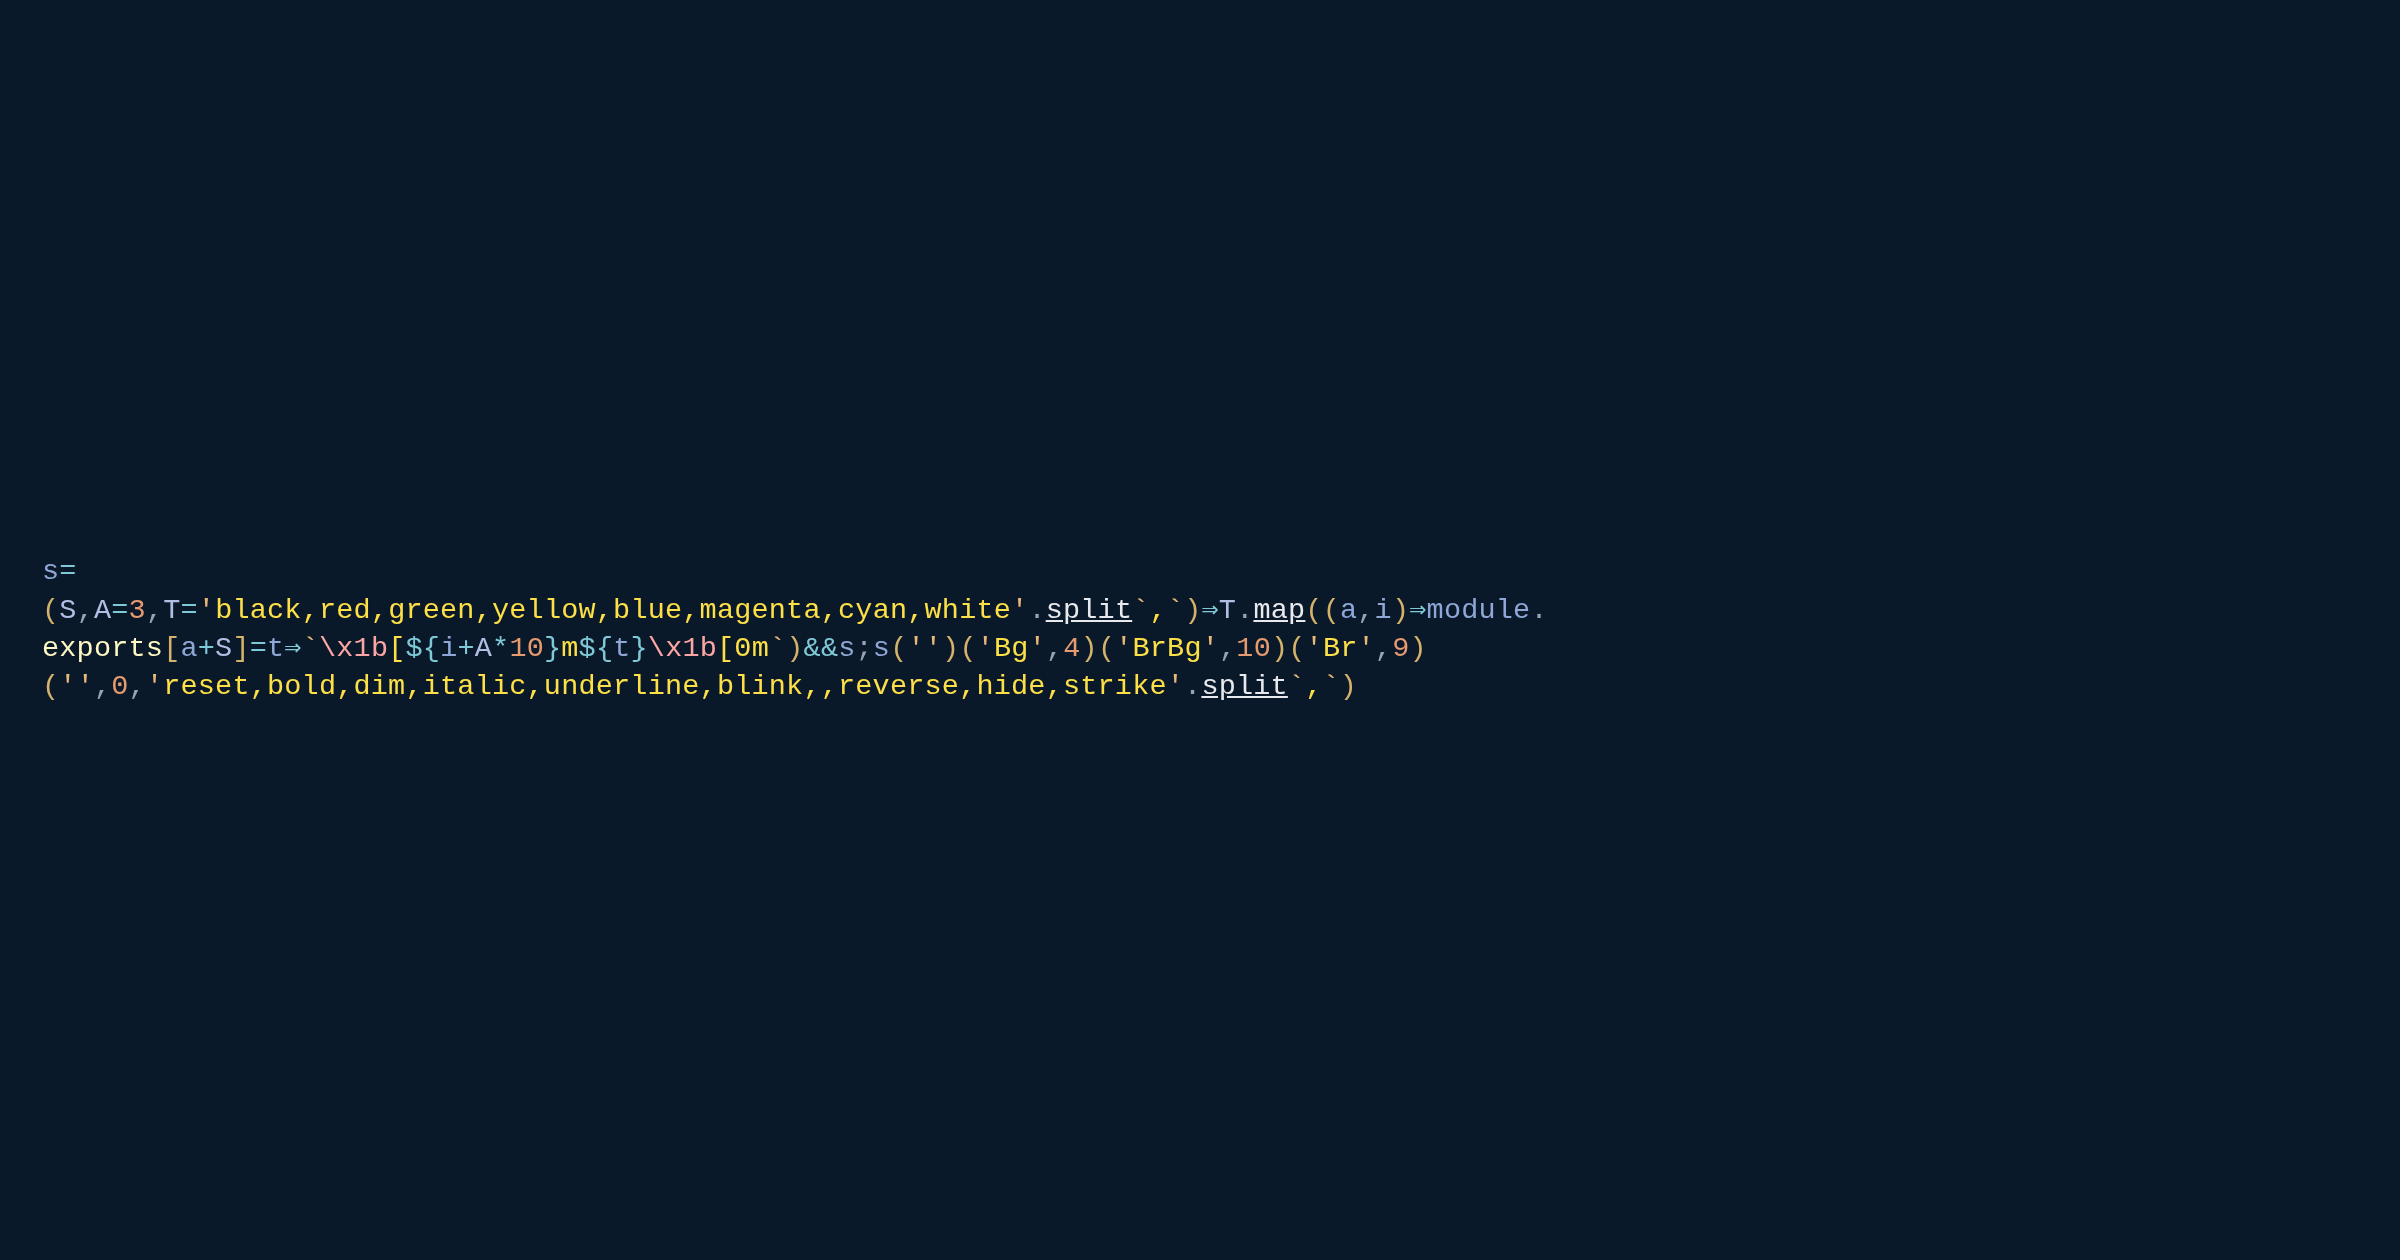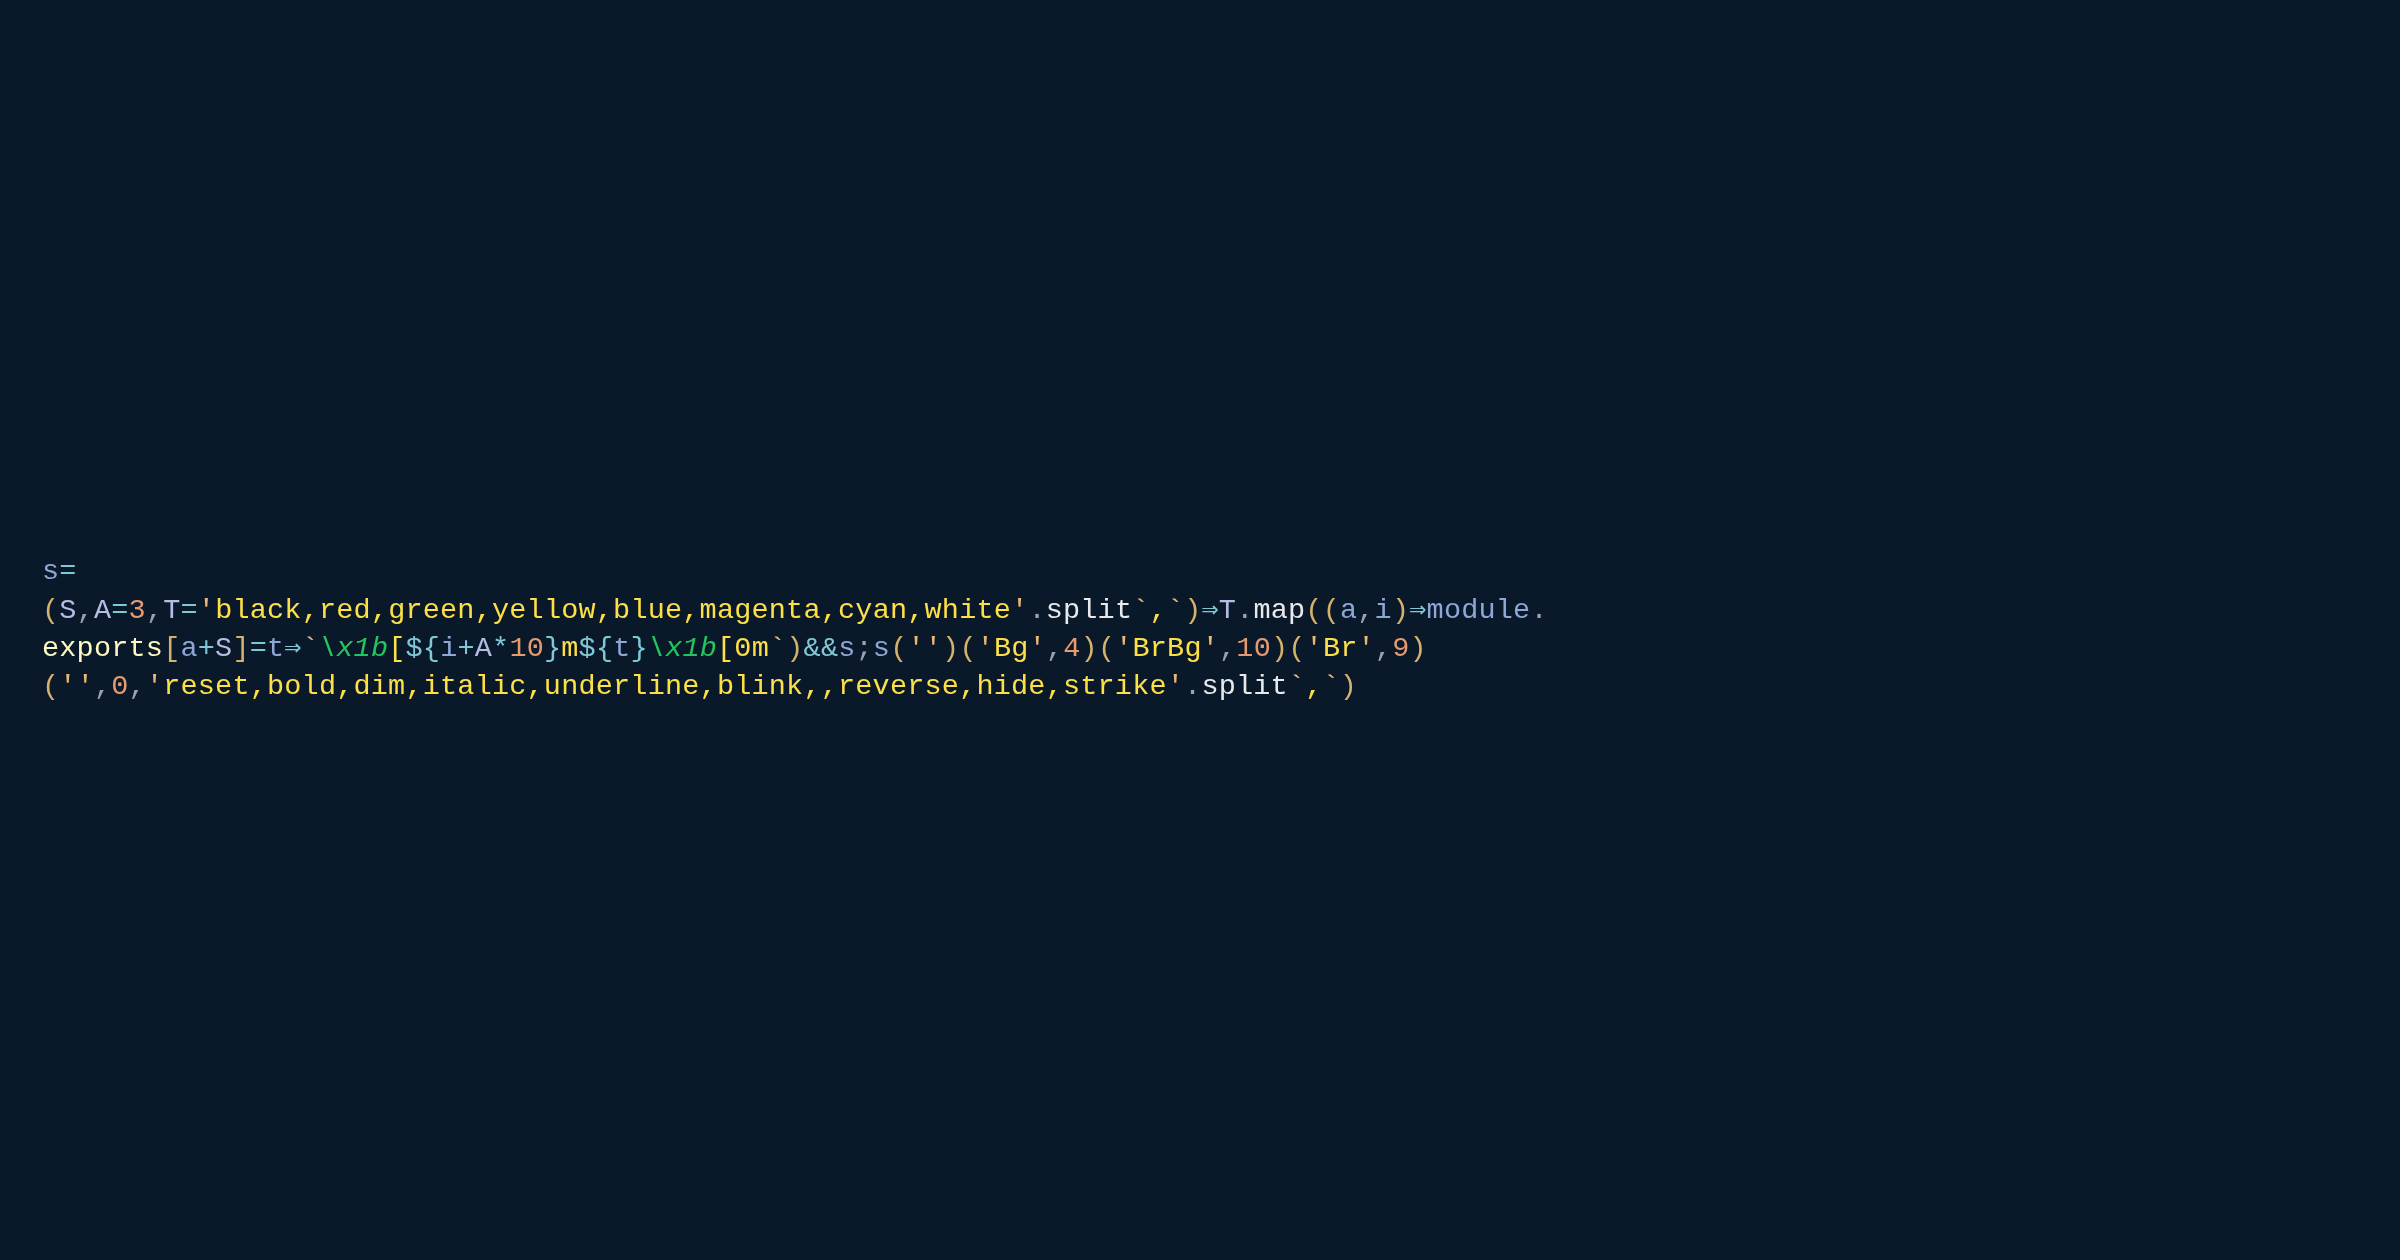--- a/index.html
+++ b/index.html
@@ -26,23 +26,23 @@
   }
   .line { display: block; }   
   .t-var      { color: #8ea7d6; }   
   .t-const    { color: #b4bde4; }   
   .t-op       { color: #7fc9d6; }   
   .t-paren    { color: #d4b26a; }   
   .t-num      { color: #e59a70; }   
   .t-str      { color: #fde047; }   
   .t-quote    { color: #e7b878; }   
   .t-punct    { color: #97a2b6; }   
-  .t-method   { color: #e8e9ed; }   
+  .t-method   { color: #e8e9ed; text-decoration: underline; }   
   .t-prop     { color: #fef9c3; }
-  .t-esc      { color: #22c55e; font-style: italic; }   
+  .t-esc      { color: #fca5a5; }   
   .t-tmpl     { color: #7fc9d6; }   
 </style>
 </head>
 <body>
 
 <div class="code-container">
 <span class="line"><span class="t-var">s</span><span class="t-op">=</span></span>
 <span class="line"><span class="t-paren">(</span><span class="t-const">S</span><span class="t-punct">,</span><span class="t-const">A</span><span class="t-op">=</span><span class="t-num">3</span><span class="t-punct">,</span><span class="t-const">T</span><span class="t-op">=</span><span class="t-quote">'</span><span class="t-str">black,red,green,yellow,blue,magenta,cyan,white</span><span class="t-quote">'</span><span class="t-punct">.</span><span class="t-method">split</span><span class="t-quote">`</span><span class="t-str">,</span><span class="t-quote">`</span><span class="t-paren">)</span><span class="t-op">⇒</span><span class="t-const">T</span><span class="t-punct">.</span><span class="t-method">map</span><span class="t-paren">(</span><span class="t-paren">(</span><span class="t-var">a</span><span class="t-punct">,</span><span class="t-var">i</span><span class="t-paren">)</span><span class="t-op">⇒</span><span class="t-var">module</span><span class="t-punct">.</span></span>
 <span class="line"><span class="t-prop">exports</span><span class="t-paren">[</span><span class="t-var">a</span><span class="t-op">+</span><span class="t-const">S</span><span class="t-paren">]</span><span class="t-op">=</span><span class="t-var">t</span><span class="t-op">⇒</span><span class="t-quote">`</span><span class="t-esc">\x1b</span><span class="t-str">[</span><span class="t-tmpl">${</span><span class="t-var">i</span><span class="t-op">+</span><span class="t-const">A</span><span class="t-op">*</span><span class="t-num">10</span><span class="t-tmpl">}</span><span class="t-str">m</span><span class="t-tmpl">${</span><span class="t-var">t</span><span class="t-tmpl">}</span><span class="t-esc">\x1b</span><span class="t-str">[0m</span><span class="t-quote">`</span><span class="t-paren">)</span><span class="t-op">&amp;&amp;</span><span class="t-var">s</span><span class="t-punct">;</span><span class="t-var">s</span><span class="t-paren">(</span><span class="t-quote">'</span><span class="t-quote">'</span><span class="t-paren">)</span><span class="t-paren">(</span><span class="t-quote">'</span><span class="t-str">Bg</span><span class="t-quote">'</span><span class="t-punct">,</span><span class="t-num">4</span><span class="t-paren">)</span><span class="t-paren">(</span><span class="t-quote">'</span><span class="t-str">BrBg</span><span class="t-quote">'</span><span class="t-punct">,</span><span class="t-num">10</span><span class="t-paren">)</span><span class="t-paren">(</span><span class="t-quote">'</span><span class="t-str">Br</span><span class="t-quote">'</span><span class="t-punct">,</span><span class="t-num">9</span><span class="t-paren">)</span></span>
 <span class="line"><span class="t-paren">(</span><span class="t-quote">'</span><span class="t-quote">'</span><span class="t-punct">,</span><span class="t-num">0</span><span class="t-punct">,</span><span class="t-quote">'</span><span class="t-str">reset,bold,dim,italic,underline,blink,,reverse,hide,strike</span><span class="t-quote">'</span><span class="t-punct">.</span><span class="t-method">split</span><span class="t-quote">`</span><span class="t-str">,</span><span class="t-quote">`</span><span class="t-paren">)</span></span>

